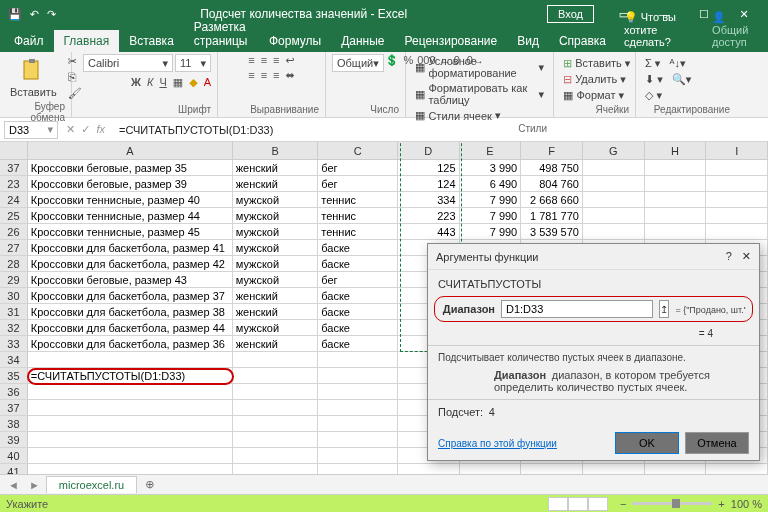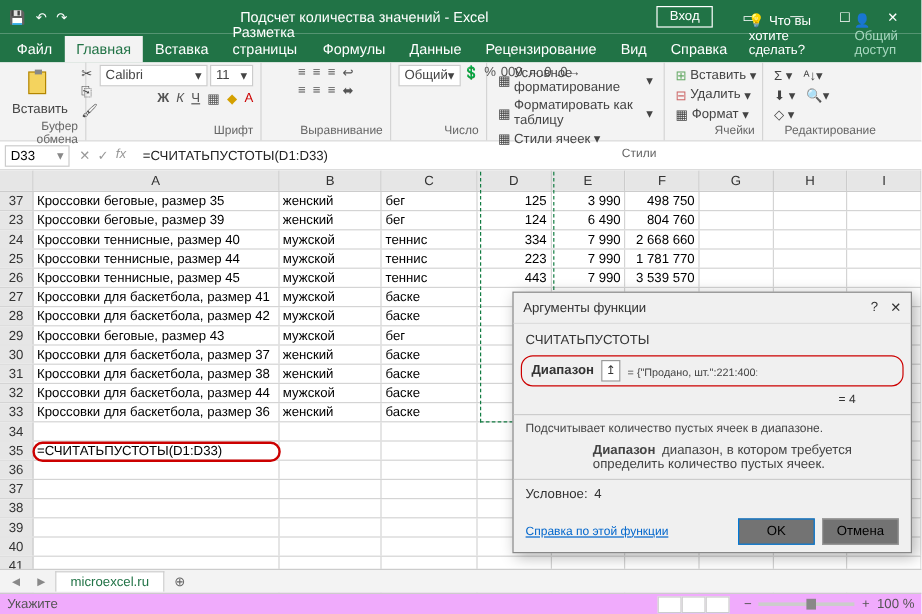--- a/index.html
+++ b/index.html
@@ -52,21 +52,21 @@
 .dlgdesc{font-size:10px;color:#444;margin:6px 0}
 .dlgdesc b{font-weight:bold}
 .dlgfoot{display:flex;align-items:center;padding:6px 10px;gap:6px}
 .dlglink{color:#0066cc;text-decoration:underline;font-size:10px}
 .dlgfoot button{width:64px;height:22px;border:1px solid #999;background:#737373;font-size:11px}
 .dlgfoot button.primary{border:1px solid #0078d7}
 .sheettabs{position:absolute;bottom:18px;left:0;right:0;height:20px;background:#f3f3f3;border-top:1px solid #ccc;display:flex;align-items:center;padding-left:4px;gap:2px}
 .sheettabs .nav{color:#888;padding:0 4px;cursor:pointer}
 .sheettab{background:#fff;border:1px solid #ccc;border-bottom:none;padding:2px 12px;font-size:11px;color:#217346}
 .addsheet{padding:0 6px;color:#666}
-.statusbar{position:absolute;bottom:0;left:0;right:0;height:18px;background:#f0abfc;border-top:1px solid #ccc;display:flex;align-items:center;padding:0 6px;font-size:10px;color:#555}
+.statusbar{position:absolute;bottom:0;left:0;right:0;height:18px;background:#bef264;border-top:1px solid #ccc;display:flex;align-items:center;padding:0 6px;font-size:10px;color:#555}
 .statusbar .zoom{margin-left:auto;display:flex;align-items:center;gap:6px}
 .zoomslider{width:80px;height:3px;background:#ccc;position:relative}
 .zoomslider::after{content:"";position:absolute;left:40px;top:-3px;width:8px;height:9px;background:#888}
 .viewbtns{display:flex;gap:0;margin-right:6px}
 .viewbtns div{width:20px;height:14px;border:1px solid #ccc;background:#fff}
 .editing .rsmall div{color:#444}
 </style>
 </head>
 <body>
 
@@ -515,29 +515,30 @@
     <span>Аргументы функции</span>
     <div class="dlgclose">
       <span>?</span>
       <span>✕</span>
     </div>
   </div>
   <div class="dlgbody">
     <div class="dlgfn">СЧИТАТЬПУСТОТЫ</div>
     <div class="dlgarg">
       <label>Диапазон</label>
+      <input value="D1:D33" style="">
       <div class="collapse">↥</div>
       <span class="dlgresult" style="font-size:9px;white-space:nowrap;overflow:hidden;max-width:108px">= {"Продано, шт.":221:400:98:0:321:5...</span>
     </div>
     <div style="text-align:right;padding-right:36px;font-size:10px">=  4</div>
     <div class="dlghr"></div>
     <div class="dlgdesc">Подсчитывает количество пустых ячеек в диапазоне.</div>
     <div class="dlgdesc" style="padding-left:56px"><b>Диапазон</b> &nbsp;<span>диапазон, в котором требуется определить количество пустых ячеек.</span></div>
     <div class="dlghr"></div>
-    <div style="font-size:10px"><span>Условное:</span> &nbsp;<span>4</span></div>
+    <div style="font-size:10px"><span>Подсчет:</span> &nbsp;<span>4</span></div>
   </div>
   <div class="dlgfoot">
     <span class="dlglink">Справка по этой функции</span>
     <div style="flex:1"></div>
     <button class="primary">OK</button>
     <button>Отмена</button>
   </div>
 </div>
 
 <div class="sheettabs">

